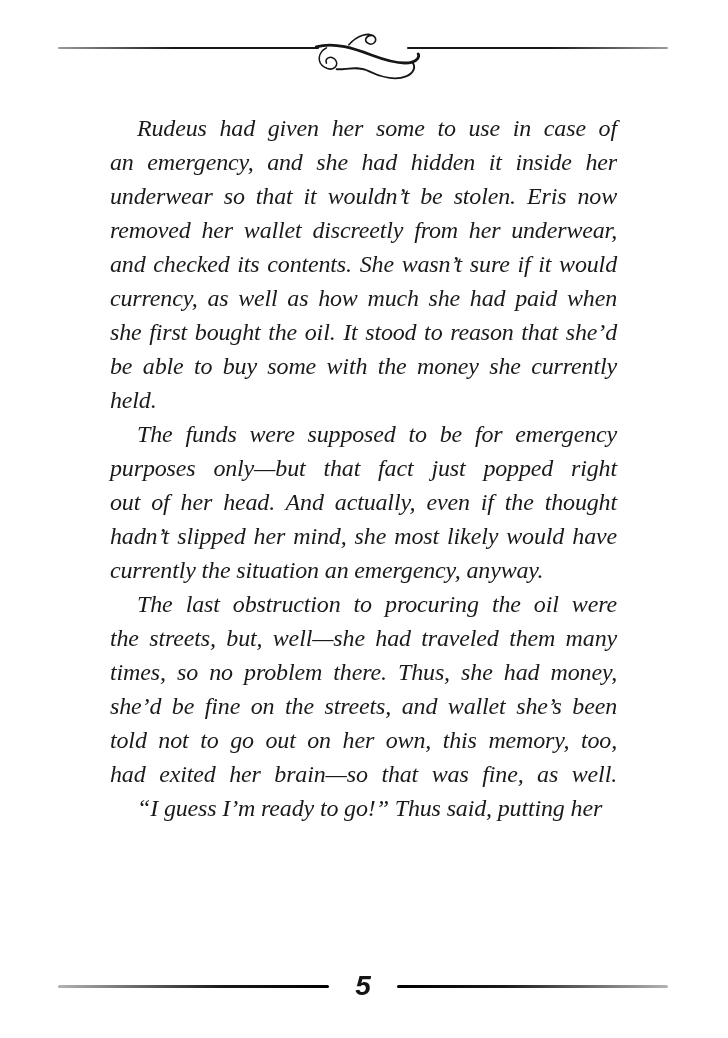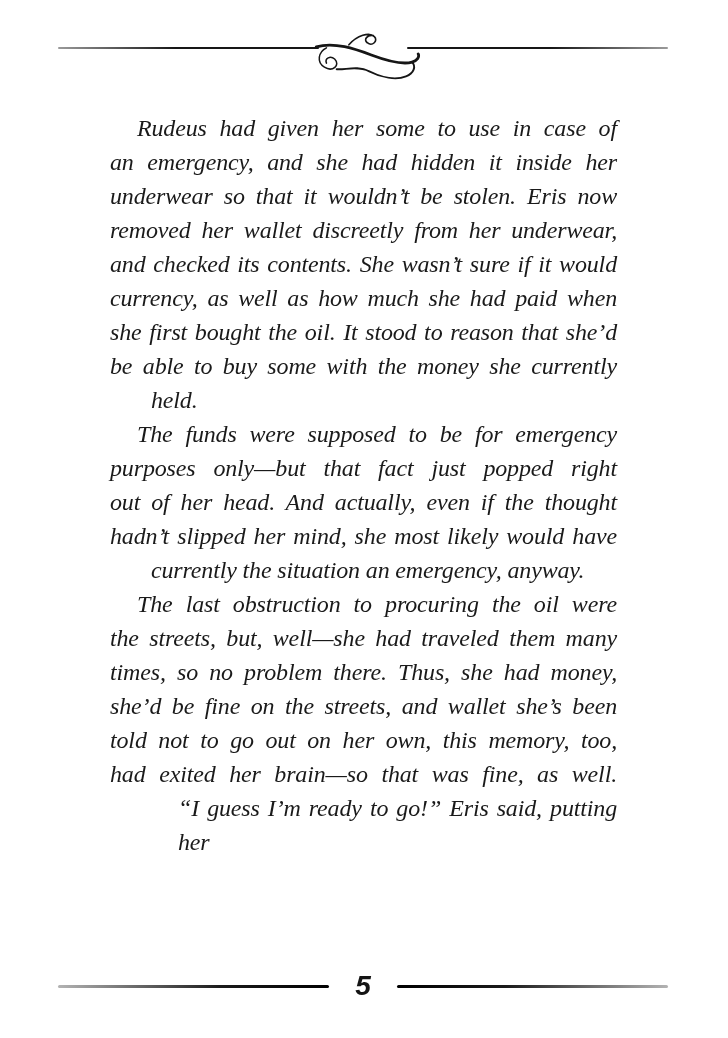--- a/index.html
+++ b/index.html
@@ -33,21 +33,21 @@
     position:absolute;left:110px;top:111px;width:507px;
     font-size:24px;line-height:34px;
     letter-spacing:-0.15px;
   }
   .line{
     text-align:justify;
     text-align-last:justify;
     height:34px;
     white-space:normal;
   }
-  .line.last{text-align-last:left;margin-left:41px;}
+  .line.last{text-align-last:left;}
   .line.first{padding-left:27px;}
   
   .footer-rule{
     position:absolute;top:972px;left:58px;right:60px;
     display:flex;align-items:center;
   }
   .f-seg{height:3px;flex:1;border-radius:2px;}
   .f-seg.fl{background:linear-gradient(to right,#b3b3b3,#1a1a1a 60%,#000);}
   .f-seg.fr{background:linear-gradient(to left,#b3b3b3,#1a1a1a 60%,#000);}
   .page-number{
@@ -102,21 +102,21 @@
       </div>
       <div>
         <div class="line first">The last obstruction to procuring the oil were</div>
         <div class="line">the streets, but, well—she had traveled them many</div>
         <div class="line">times, so no problem there. Thus, she had money,</div>
         <div class="line">she’d be fine on the streets, and wallet she’s been</div>
         <div class="line">told not to go out on her own, this memory, too,</div>
         <div class="line">had exited her brain—so that was fine, as well.</div>
       </div>
       <div>
-        <div class="line first last">“I guess I’m ready to go!” Eris said, putting her</div>
+        <div class="line first last">“I guess I’m ready to go!” Thus said, putting her</div>
       </div>
     </div>
 
   <div class="footer-rule">
     <div class="f-seg fl"></div>
     <div class="page-number">5</div>
     <div class="f-seg fr"></div>
   </div>
 
 </div>

